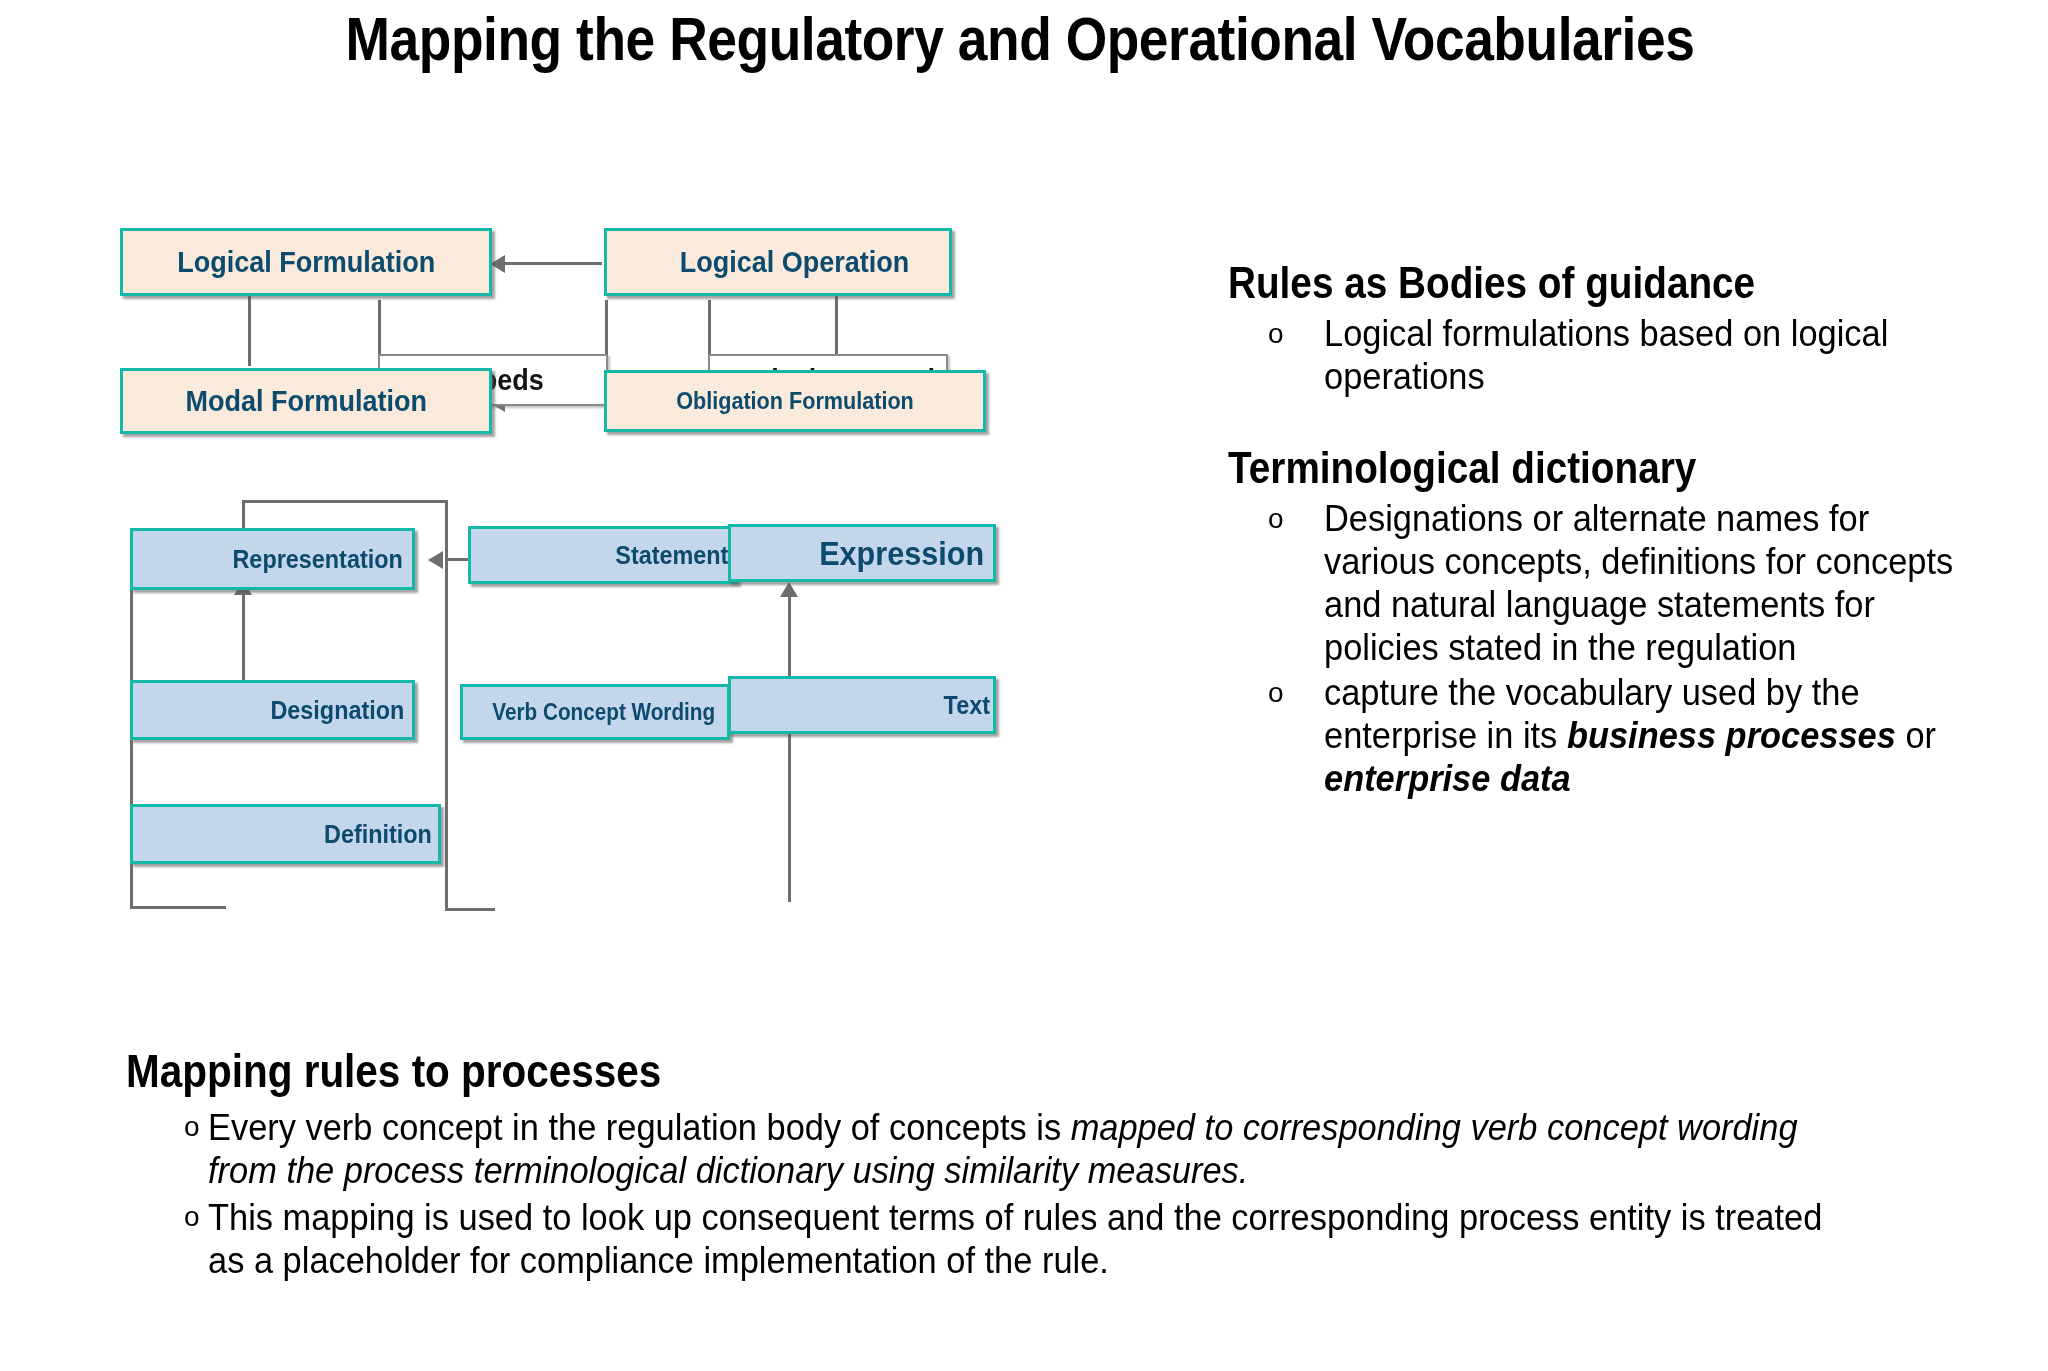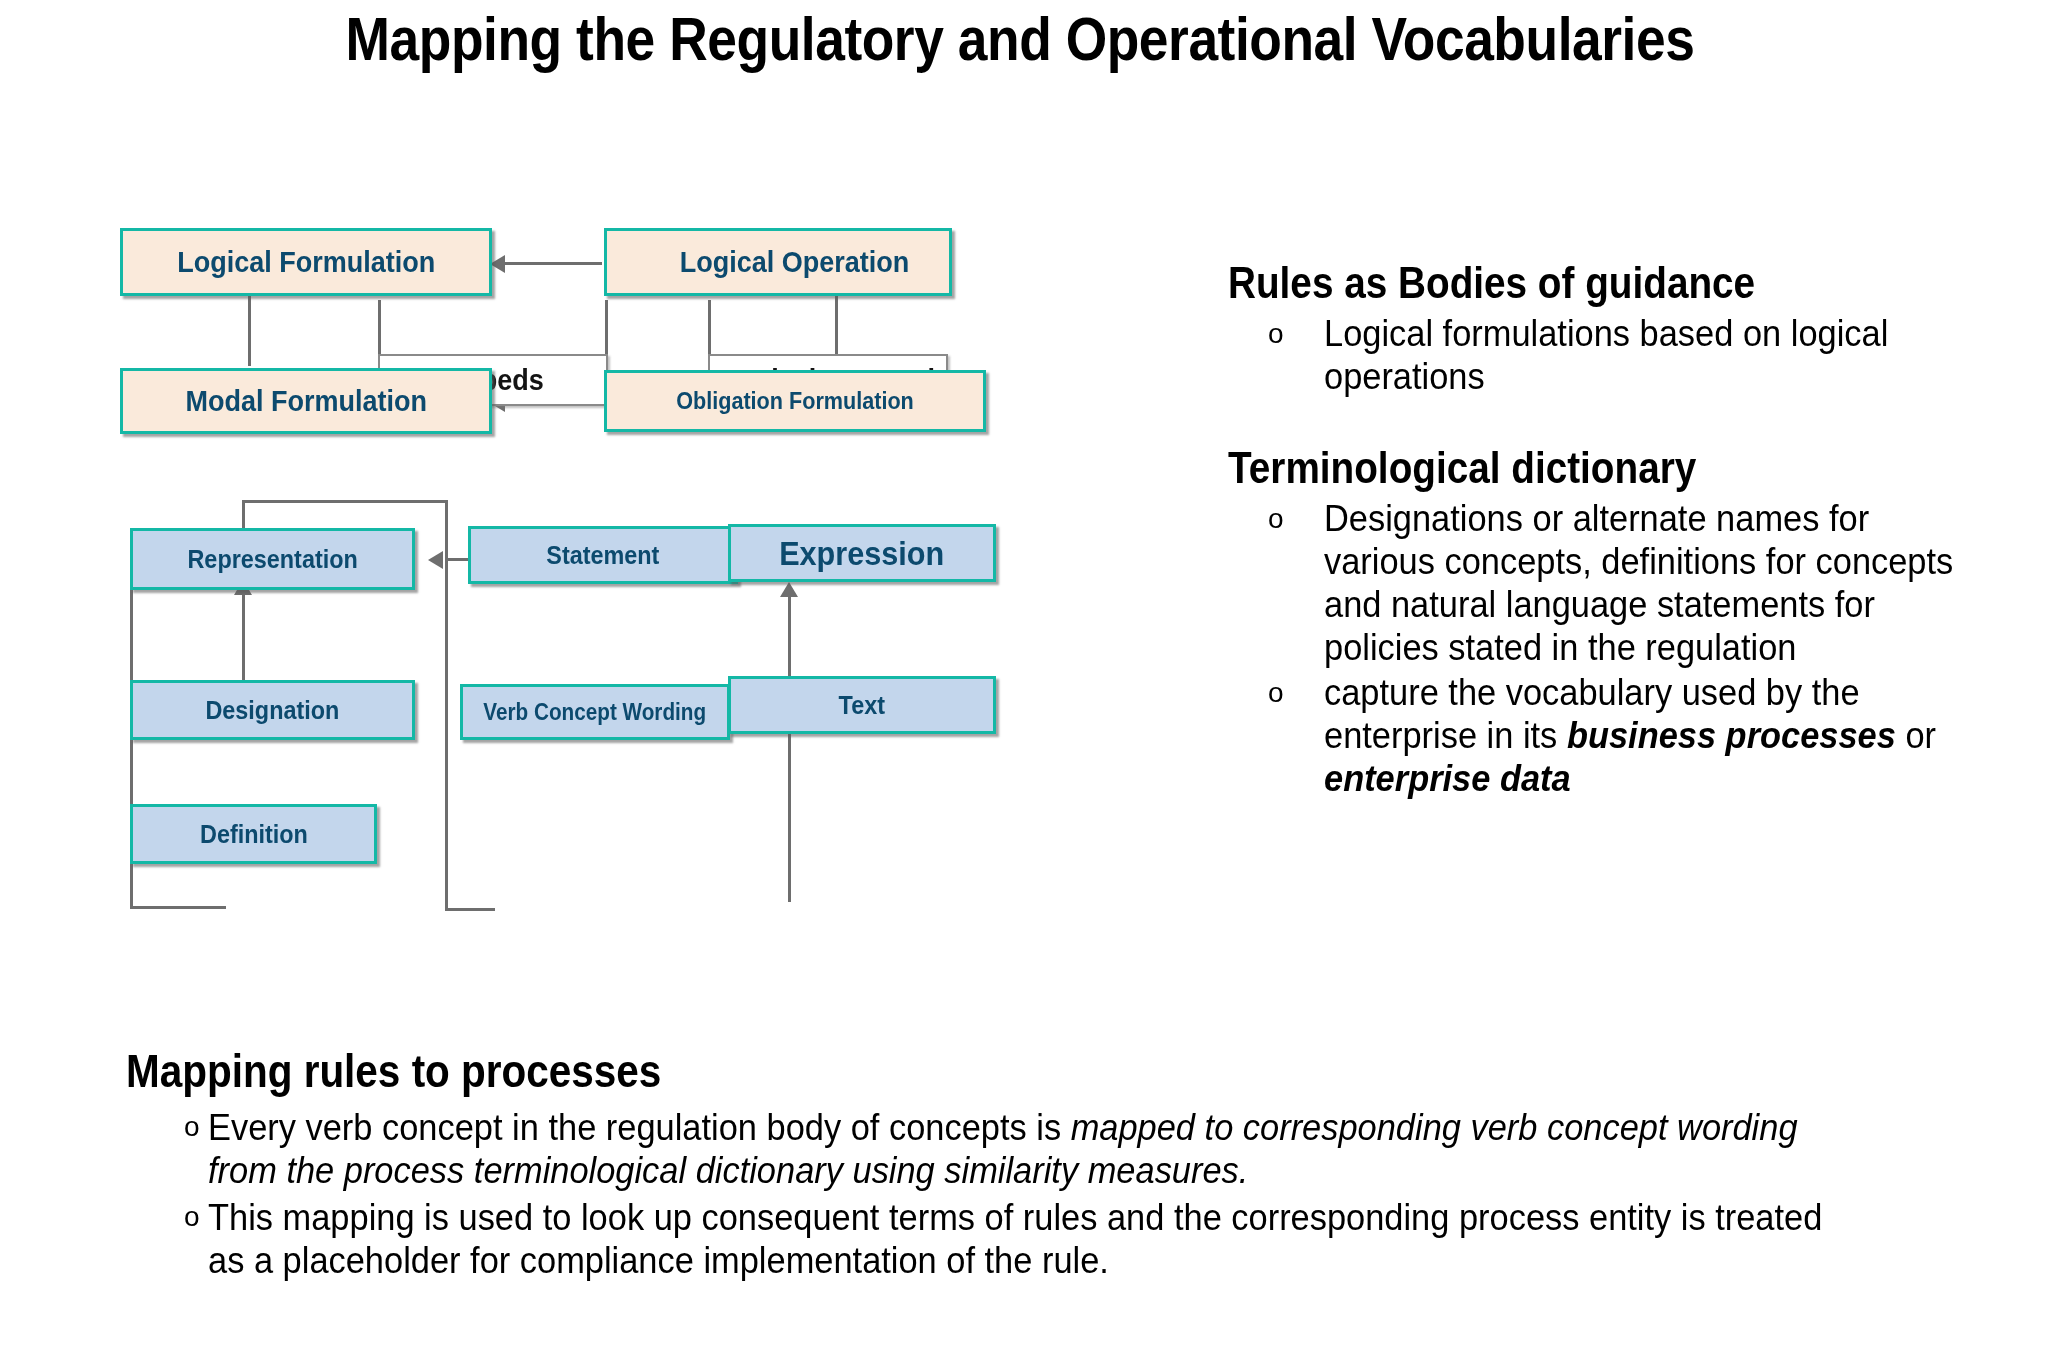--- a/index.html
+++ b/index.html
@@ -46,21 +46,21 @@
     box-shadow: 3px 3px 2px rgba(90,90,90,0.55);
     display: flex;
     align-items: center;
     justify-content: center;
     font-weight: bold;
     color: #0c4a6e;
     white-space: nowrap;
     z-index: 4;
   }
   .node.tan   { background: #faeadb; }
-  .node.blue  { background: #c3d6ec; }
+  .node.blue  { background: #c3d6ec; justify-content: flex-end; }
   .node span  { transform: scaleX(0.9); display: inline-block; }
 
   .label-box {
     position: absolute;
     box-sizing: border-box;
     border: 2px solid #8a8a8a;
     background: #ffffff;
     box-shadow: 2px 2px 2px rgba(120,120,120,0.45);
     display: flex;
     align-items: center;
@@ -228,21 +228,21 @@
   </div>
 
   <div class="node blue" style="left:340px; top:456px; width:270px; height:56px; font-size:23px;">
     <span>Verb Concept Wording</span>
   </div>
 
   <div class="node blue" style="left:608px; top:448px; width:268px; height:58px; font-size:26px;">
     <span>Text</span>
   </div>
 
-  <div class="node blue" style="left:10px; top:576px; width:247px; height:60px; font-size:26px;">
+  <div class="node blue" style="left:10px; top:576px; width:311px; height:60px; font-size:26px;">
     <span>Definition</span>
   </div>
 </div>
 
 <div class="right-col">
 
   <div class="sec-head">Rules as Bodies of guidance</div>
 
   <div class="bullet">
     <span class="mark">o</span>

